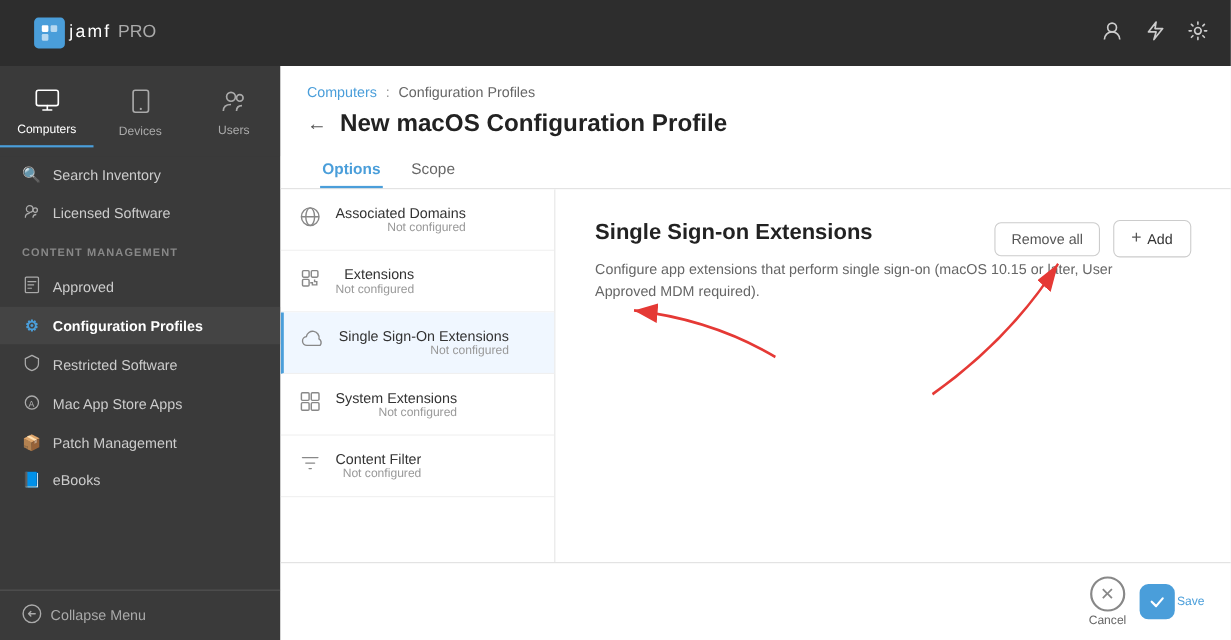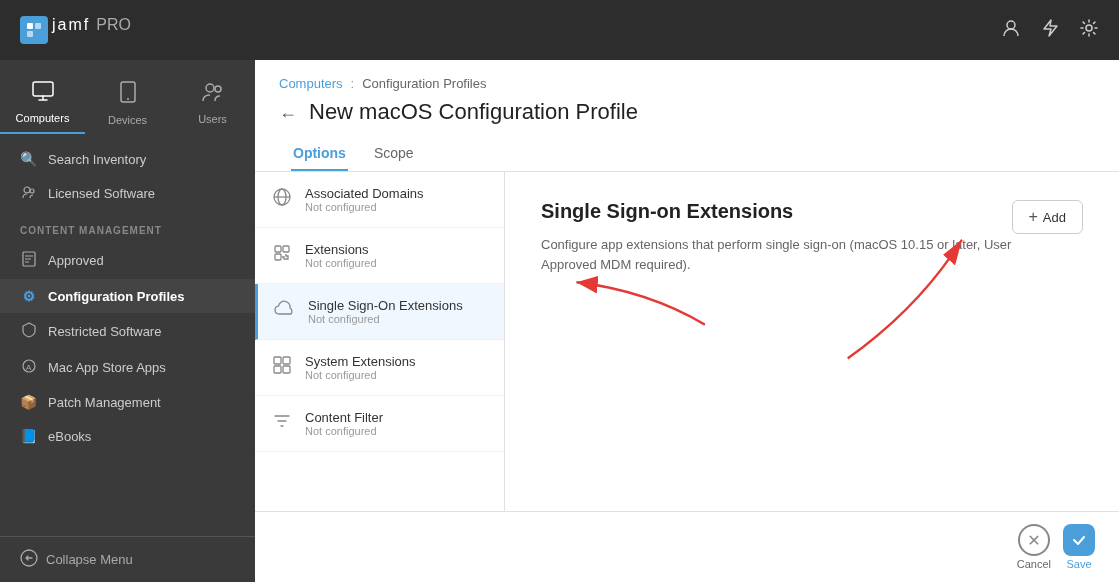--- a/index.html
+++ b/index.html
@@ -9,21 +9,23 @@
     .top-bar {
       background: #2d2d2d;
       height: 60px;
       display: flex;
       align-items: center;
       padding: 0 20px;
       flex-shrink: 0;
     }
     .logo-area {
       display: flex;
+      align-items: center;
       gap: 4px;
+      margin-left: 11px;
     }
     .logo-icon {
       width: 28px; height: 28px;
       background: #4a9eda;
       border-radius: 4px;
       display: flex; align-items: center; justify-content: center;
       color: white; font-weight: bold; font-size: 12px;
     }
     .logo-text { color: white; font-size: 16px; font-weight: 300; letter-spacing: 2px; }
     .logo-pro { color: #aaa; font-size: 16px; margin-left: 2px; }
@@ -145,21 +147,21 @@
       gap: 12px;
       margin-bottom: 12px;
     }
     .back-button {
       background: none;
       border: none;
       font-size: 18px;
       cursor: pointer;
       color: #555;
     }
-    .page-title { font-size: 22px; font-weight: 400; color: #222; }
+    .page-title { font-size: 22px; font-weight: 700; color: #222; }
 
     .tabs-row {
       display: flex;
       gap: 24px;
     }
     .tab {
       padding: 8px 2px;
       font-size: 14px;
       color: #666;
       cursor: pointer;
@@ -188,20 +190,21 @@
       flex-shrink: 0;
     }
     .settings-item {
       display: flex;
       align-items: center;
       gap: 12px;
       padding: 14px 16px;
       cursor: pointer;
       border-bottom: 1px solid #f0f0f0;
       position: relative;
+      text-align: right;
     }
     .settings-item.active {
       background: #f0f7ff;
       border-left: 3px solid #4a9eda;
     }
     .settings-item-icon { color: #888; font-size: 18px; width: 22px; text-align: center; }
     .settings-item-text {}
     .settings-item-name { font-size: 13px; color: #333; font-weight: 500; }
     .settings-item-status { font-size: 11px; color: #999; }
 
@@ -270,21 +273,21 @@
     .cancel-icon {
       width: 32px; height: 32px;
       border: 2px solid #888;
       border-radius: 50%;
       display: flex; align-items: center; justify-content: center;
       color: #888; font-size: 16px;
     }
     .cancel-label { font-size: 11px; color: #666; }
     .save-btn {
       display: flex;
-      flex-direction: column;
+      flex-direction: row;
       align-items: center;
       gap: 2px;
       cursor: pointer;
       background: none;
       border: none;
     }
     .save-icon {
       width: 32px; height: 32px;
       background: #4a9eda;
       border-radius: 8px;
@@ -531,20 +534,21 @@
           </span>
           <div class="settings-item-text">
             <div class="settings-item-name">Content Filter</div>
             <div class="settings-item-status">Not configured</div>
           </div>
         </div>
       </div>
 
       <div class="detail-panel" style="position:relative;">
         <div class="detail-actions">
+          <button class="remove-all-btn">Remove all</button>
           <button class="add-btn">
             <span class="add-plus">+</span>
             <span>Add</span>
           </button>
         </div>
         <div class="detail-title">Single Sign-on Extensions</div>
         <div class="detail-description">Configure app extensions that perform single sign-on (macOS 10.15 or later, User Approved MDM required).</div>
 
         <svg class="annotations-svg" viewBox="0 0 860 400" preserveAspectRatio="none" style="position:absolute;top:0;left:0;width:100%;height:100%;pointer-events:none;">
 

